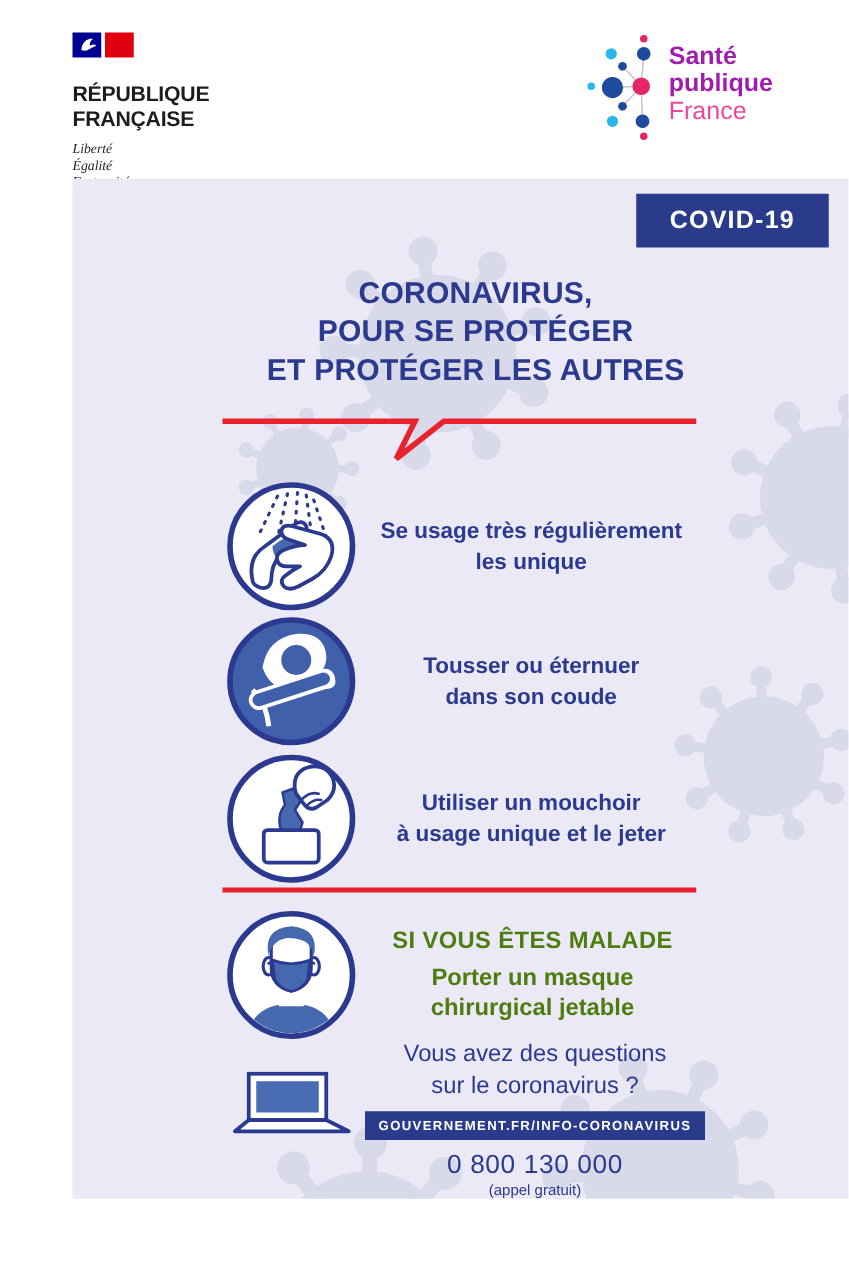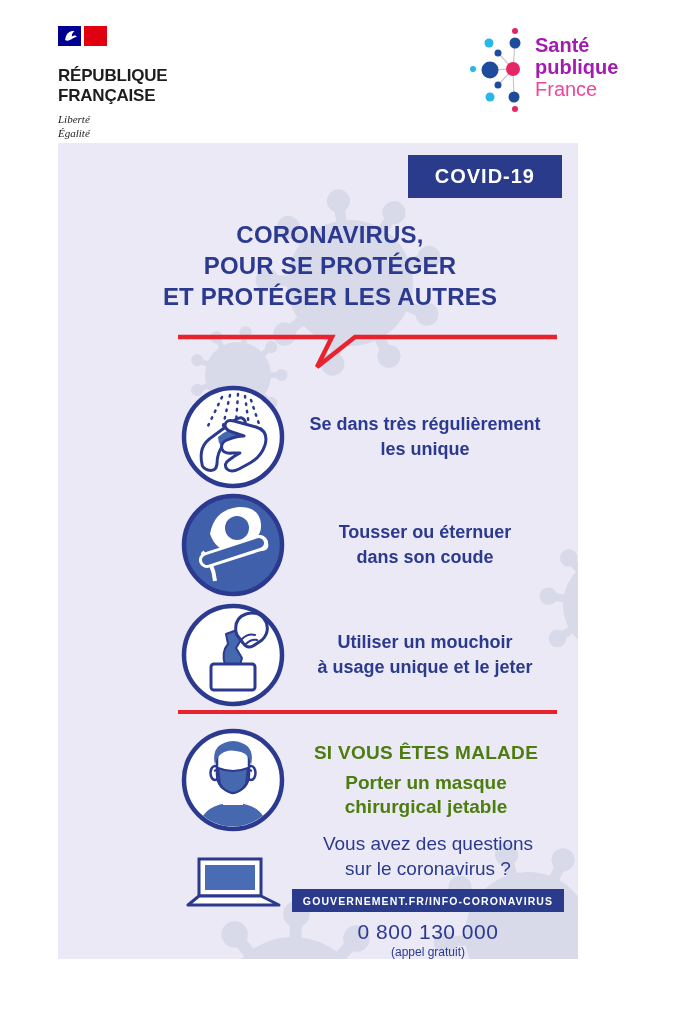--- a/index.html
+++ b/index.html
@@ -10,21 +10,21 @@
   .rf-flag{display:flex;gap:3px;}
   .rf-flag .b{width:23px;height:20px;background:#000091;position:relative;}
   .rf-flag .r{width:23px;height:20px;background:#e1000f;}
   .rf-name{margin-top:20px;font-weight:bold;font-size:17px;line-height:20px;color:#1d1d1b;letter-spacing:-0.2px;}
   .rf-motto{margin-top:7px;font-family:"Liberation Serif",serif;font-style:italic;font-size:11px;line-height:13.5px;color:#1d1d1b;}
   .spf-block{position:absolute;left:465px;top:20px;display:flex;}
   .spf-text{margin-left:8px;padding-top:14px;font-size:20px;line-height:22px;}
   .spf-text .bold{font-weight:bold;color:#a21caf;}
   .spf-text .light{color:#ec4899;}
   
-  .panel{position:absolute;left:58px;top:143px;width:520px;height:816px;background:#eae9f5;overflow:hidden;}
+  .panel{position:absolute;left:58px;top:143px;width:621px;height:816px;background:#eae9f5;overflow:hidden;}
   .watermark{position:absolute;left:0;top:0;}
   .badge{position:absolute;top:12px;right:16px;height:43px;line-height:43px;padding:0 27px;
          background:#2a3b8c;color:#ffffff;font-weight:bold;font-size:20px;letter-spacing:1px;}
   .title{position:absolute;top:76px;left:12px;width:100%;text-align:center;color:#2b3a8f;
          font-weight:bold;font-size:24px;line-height:31px;letter-spacing:0.2px;}
   .speech-line{position:absolute;left:118px;top:190px;}
   .divider{position:absolute;left:120px;top:567px;width:379px;height:4px;background:#e8232d;}
   .row{position:absolute;left:122px;width:384px;display:flex;align-items:center;}
   .row .txt{flex:1;text-align:center;color:#2b3a8f;font-weight:bold;font-size:18px;line-height:25px;}
   .row1{top:241px;} .row2{top:349px;} .row3{top:459px;}
@@ -142,21 +142,21 @@
             <path d="M50,11 L43,42"></path>
             <path d="M58,10 L56,40"></path>
           <path d="M65,12 L69,42"></path>
             <path d="M71,16 L81,46"></path>
         </g>
         <path d="M22,80 Q18,62 32,53 L55,36 Q62,31 65,37 Q67,43 60,48 L44,60 Q37,68 37,80 Q36,88 28,86 Q22,84 22,80 Z" fill="#ffffff" stroke="#2b3a8f" stroke-width="3" stroke-linejoin="round"></path>
         <path d="M38,53 Q52,41 66,45 Q76,49 72,58 Q64,69 49,67 Q38,63 38,53 Z" fill="#4668af"></path>
         <path d="M85,61 Q89,47 76,43 L54,37 Q46,35 45,41 Q45,46 52,48 L64,52 Q56,52 47,56 Q40,59 42,65 Q44,70 52,69 L60,69 Q54,72 49,76 Q43,80 47,85 Q51,89 59,85 L70,79 Q81,73 85,61 Z" fill="#ffffff" stroke="#2b3a8f" stroke-width="3" stroke-linejoin="round"></path>
       </svg>
       <div class="txt">
-        <div>Se dans très régulièrement</div>
+        <div>Se usage très régulièrement</div>
         <div>les unique</div>
       </div>
     </div>
 
     <div class="row row2">
       <svg width="106" height="106" viewBox="0 0 106 106">
         <circle cx="53" cy="53" r="49" fill="#4060ac" stroke="#2b3a8f" stroke-width="4.5"></circle>
         <path d="M30,42 Q34,18 58,15 Q79,14 81,32 Q82,43 72,49 L54,59 Q37,61 30,42 Z" fill="#ffffff"></path>
         <circle cx="57" cy="36" r="12" fill="#4060ac"></circle>
         <path d="M22,60 Q33,70 35,89" stroke="#ffffff" stroke-width="4" fill="none"></path>

